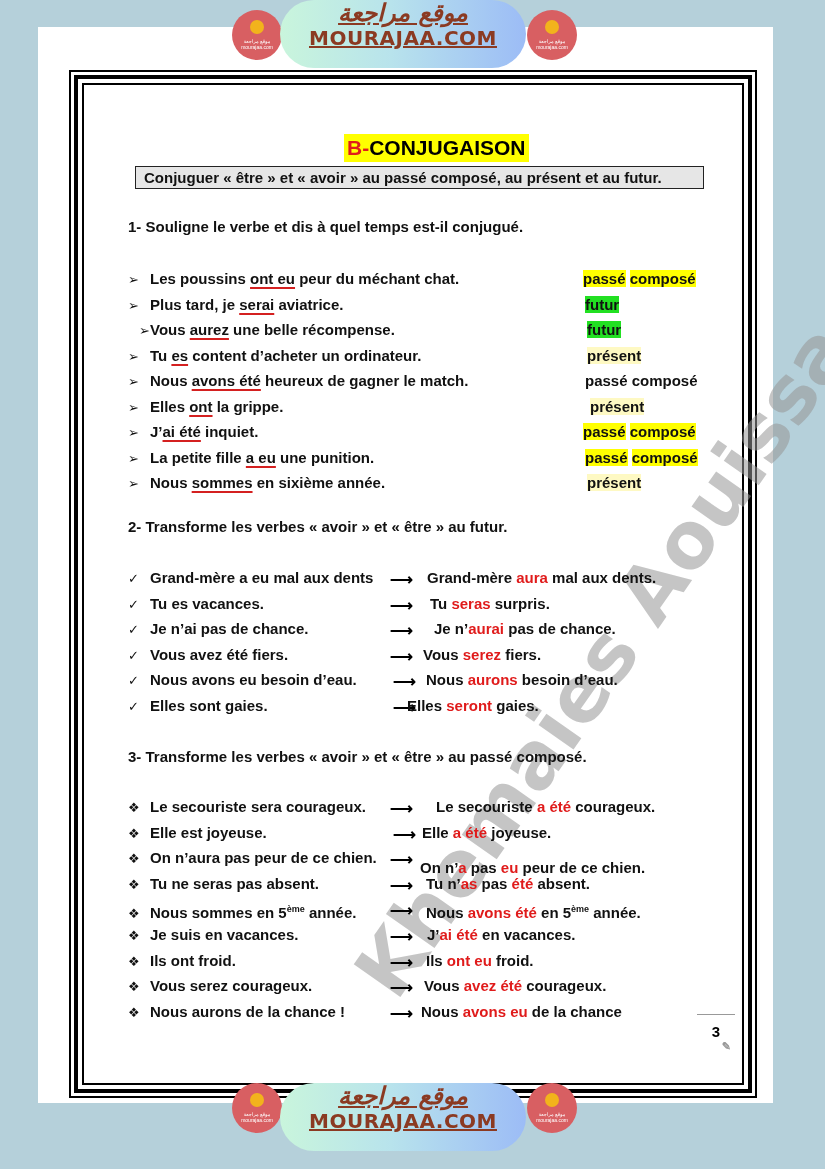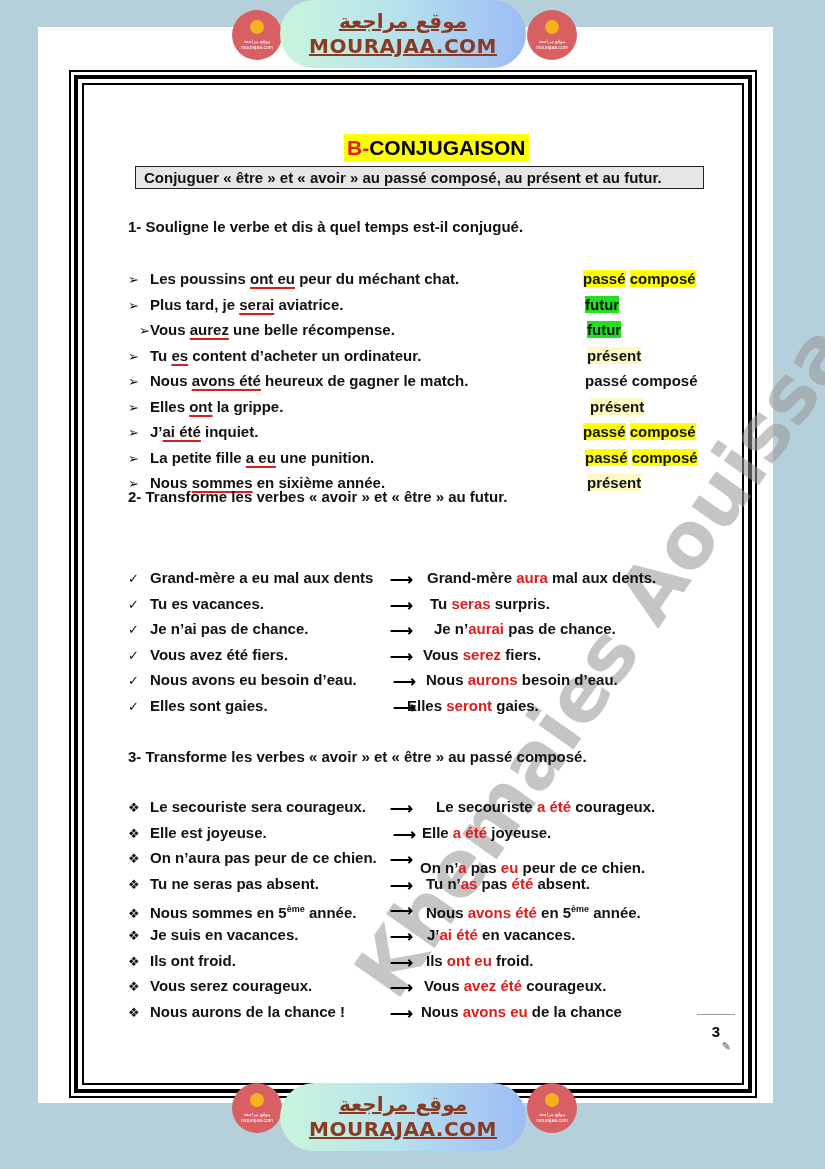--- a/index.html
+++ b/index.html
@@ -19,21 +19,21 @@
   .frame .b1 { position:absolute; inset:0; border:2px solid #000; }
   .frame .b2 { position:absolute; inset:5px; border:4px solid #000; }
   .frame .b3 { position:absolute; inset:13px; border:2px solid #000; }
 
   .badge {
     position:absolute; left:280px; width:246px; height:68px;
     border-radius:34px;
     background:linear-gradient(90deg,#c9f5dc 0%,#b8e3ec 45%,#9cbcf6 100%);
     text-align:center;
   }
-  .badge .ar { display:block; margin-top:10px; font-size:20px; font-weight:bold; color:#8b3a22; text-decoration:underline; font-family:"DejaVu Sans", sans-serif; line-height:22px;}
+  .badge .ar { display:block; margin-top:2px; font-size:24px; font-weight:bold; color:#8b3a22; text-decoration:underline; font-family:"DejaVu Sans", sans-serif; line-height:22px;font-style:italic;}
   .badge .lat { display:block; margin-top:2px; font-size:20px; font-weight:bold; color:#8b3a22; text-decoration:underline; font-family:"DejaVu Sans", sans-serif; letter-spacing:0.5px; line-height:24px;}
   .logo {
     position:absolute; width:50px; height:50px; border-radius:50%;
     background:#d85f62; text-align:center;
   }
   .logo .dot {
     position:absolute; left:18px; top:10px; width:14px; height:14px; border-radius:50%;
     background:#f2b31c;
   }
   .logo .txt { position:absolute; left:0; right:0; top:28px; font-size:5px; color:#fff; line-height:6px; }
@@ -114,21 +114,21 @@
     <div class="row" style="top: 396.5px;"><span class="bullet">➢</span><b>Elles  <span class="u">ont</span> la grippe.</b></div>
     <div class="tense" style="left: 590px; top: 396.5px;"><span class="hl-c">présent</span></div>
     <div class="row" style="top: 422px;"><span class="bullet">➢</span><b>J’<span class="u">ai été</span> inquiet.</b></div>
     <div class="tense" style="left: 583px; top: 422px;"><span class="hl-y">passé</span> <span class="hl-y">composé</span></div>
     <div class="row" style="top: 447.5px;"><span class="bullet">➢</span><b>La  petite fille  <span class="u">a  eu</span> une punition.</b></div>
     <div class="tense" style="left: 585px; top: 447.5px;"><span class="hl-y">passé</span> <span class="hl-y">composé</span></div>
     <div class="row" style="top: 473px;"><span class="bullet">➢</span><b>Nous  <span class="u">sommes</span>  en sixième année.</b></div>
     <div class="tense" style="left: 587px; top: 473px;"><span class="hl-c">présent</span></div>
   </div>
 
-<div class="q" style="top:488px;">2-  Transforme les verbes «  avoir » et « être » au futur.</div>
+<div class="q" style="top:518px;">2-  Transforme les verbes «  avoir » et « être » au futur.</div>
 <div id="ex2">
     <div class="row" style="top: 568px;"><span class="bullet">✓</span><b>Grand-mère a eu  mal aux dents</b></div>
     <div class="arrow" style="left: 390px; top: 570px;">⟶</div>
     <div class="ans" style="left: 427px; top: 568px;">Grand-mère <span class="red">aura</span>  mal aux dents.</div>
     <div class="row" style="top: 593.5px;"><span class="bullet">✓</span><b>Tu es vacances.</b></div>
     <div class="arrow" style="left: 390px; top: 595.5px;">⟶</div>
     <div class="ans" style="left: 430px; top: 593.5px;">Tu <span class="red">seras</span>  surpris.</div>
     <div class="row" style="top: 619px;"><span class="bullet">✓</span><b>Je  n’ai  pas de chance.</b></div>
     <div class="arrow" style="left: 390px; top: 621px;">⟶</div>
     <div class="ans" style="left: 434px; top: 619px;">Je  n’<span class="red">aurai</span> pas de chance.</div>

